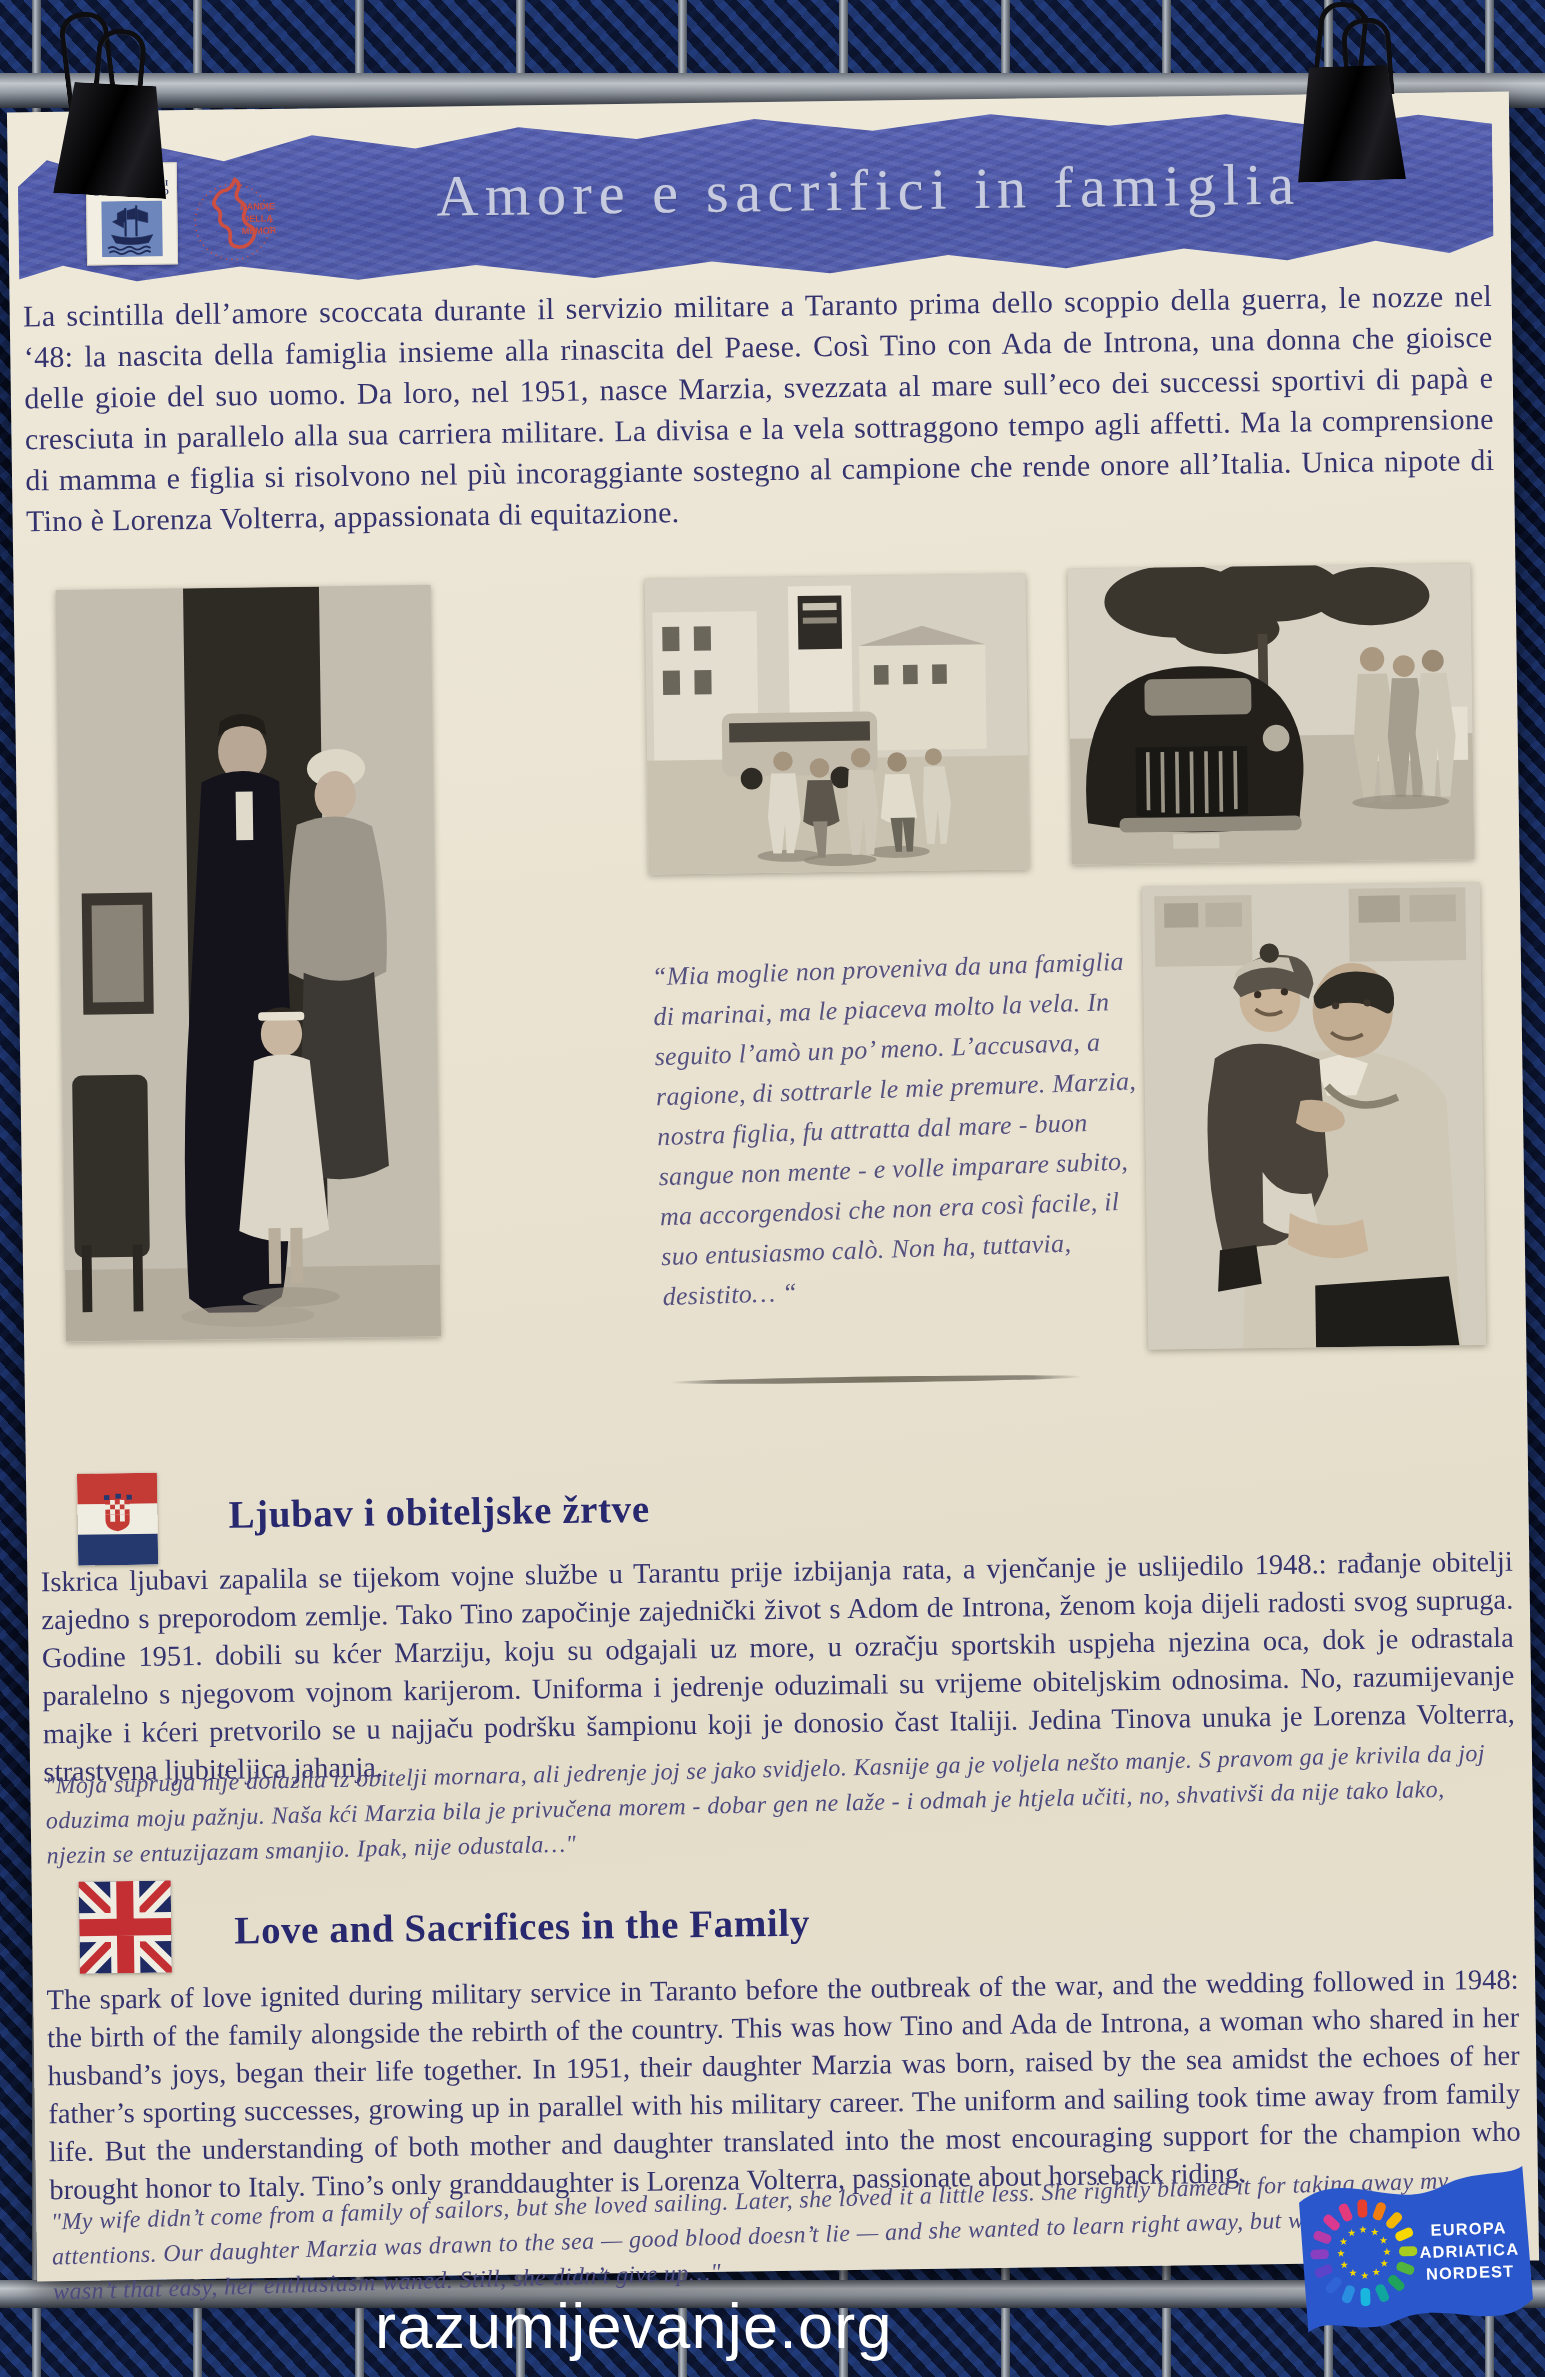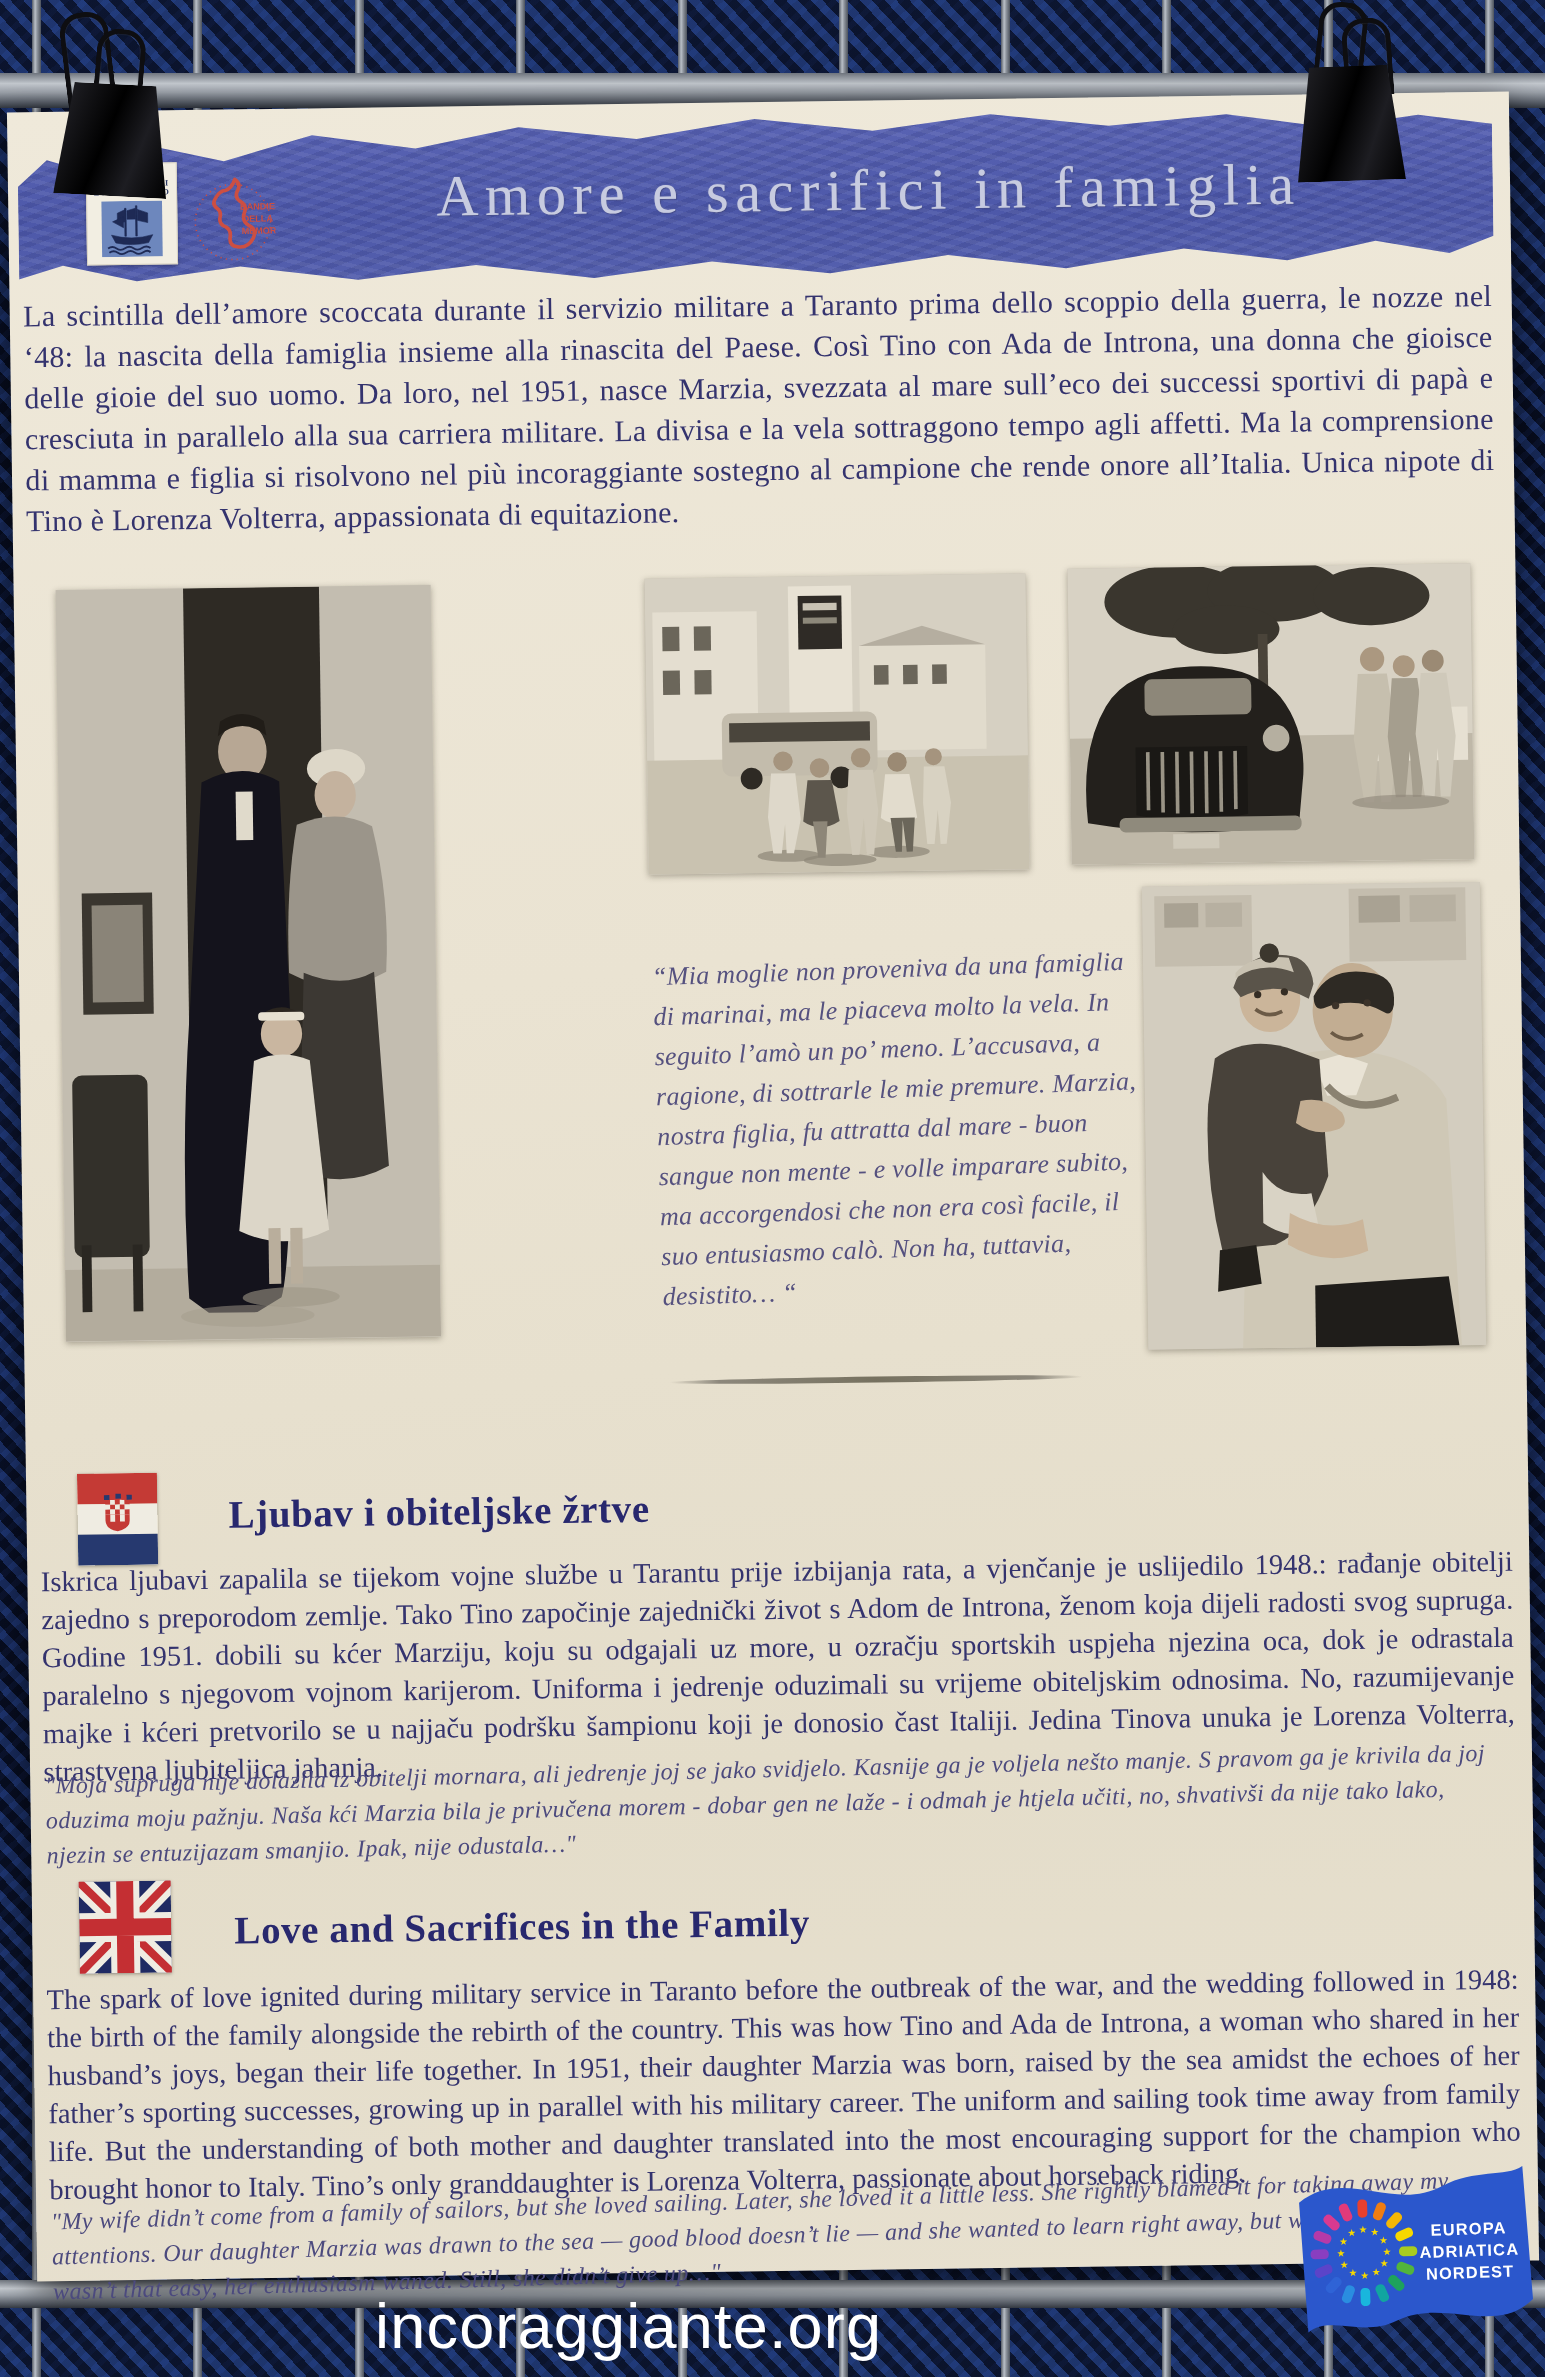--- a/index.html
+++ b/index.html
@@ -358,21 +358,21 @@
   <div class="wire" style="left:7.3px;top:0;transform:rotate(-7deg);"></div>
   <div class="wire" style="left:39px;top:17px;height:79px;transform:rotate(5deg);"></div>
   <div class="clip-body" style="left:0;top:72px;width:113px;height:112px;transform:rotate(3deg);"></div>
 </div>
 <div class="clip" style="left:1292px;top:0px;width:121px;height:182px;">
   <div class="wire" style="left:24px;top:2.4px;transform:rotate(6deg);"></div>
   <div class="wire" style="left:51px;top:18px;height:73px;transform:rotate(-4deg);"></div>
   <div class="clip-body" style="left:3.6px;top:66px;width:108px;height:115px;transform:rotate(-2deg);"></div>
 </div>
 
-<div class="site">incoraggiante.org</div>
+<div class="site">razumijevanje.org</div>
 
 <div class="eu-logo">
   <svg width="243" height="188" viewBox="0 0 400 310">
     <path d="M14,74 C90,16 168,96 252,54 C304,28 356,44 384,26 L394,246 C330,306 248,238 168,274 C110,300 58,260 22,288 Z" fill="#2b57cc"></path>
     <g>
       <rect x="110" y="72" width="16" height="30" rx="7" fill="#e8402e" transform="rotate(0 118 160)"></rect>
       <rect x="110" y="72" width="16" height="30" rx="7" fill="#ef7d12" transform="rotate(22.5 118 160)"></rect>
       <rect x="110" y="72" width="16" height="30" rx="7" fill="#f4b705" transform="rotate(45 118 160)"></rect>
       <rect x="110" y="72" width="16" height="30" rx="7" fill="#f6d800" transform="rotate(67.5 118 160)"></rect>
       <rect x="110" y="72" width="16" height="30" rx="7" fill="#a8cc1f" transform="rotate(90 118 160)"></rect>

